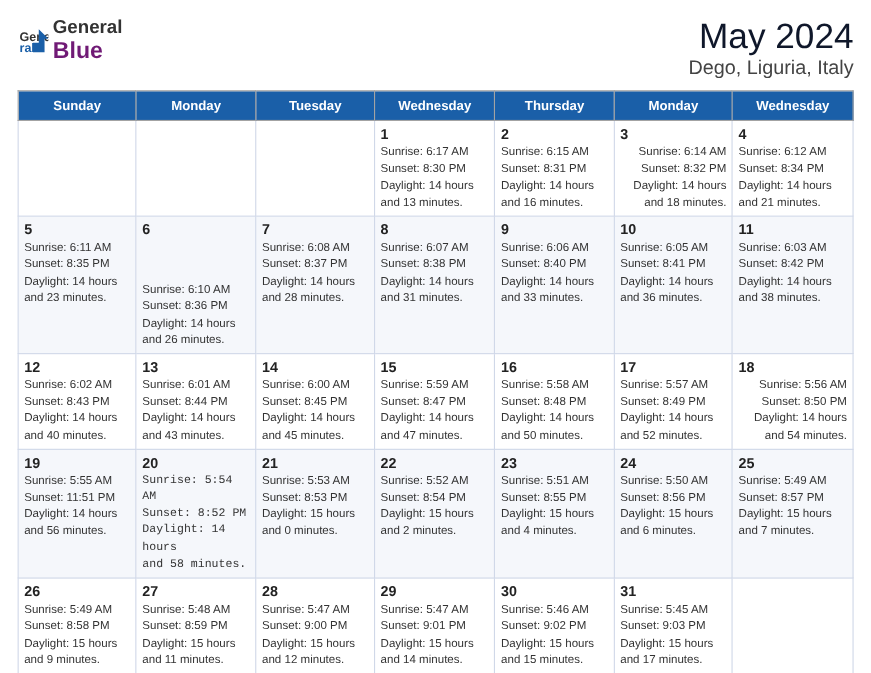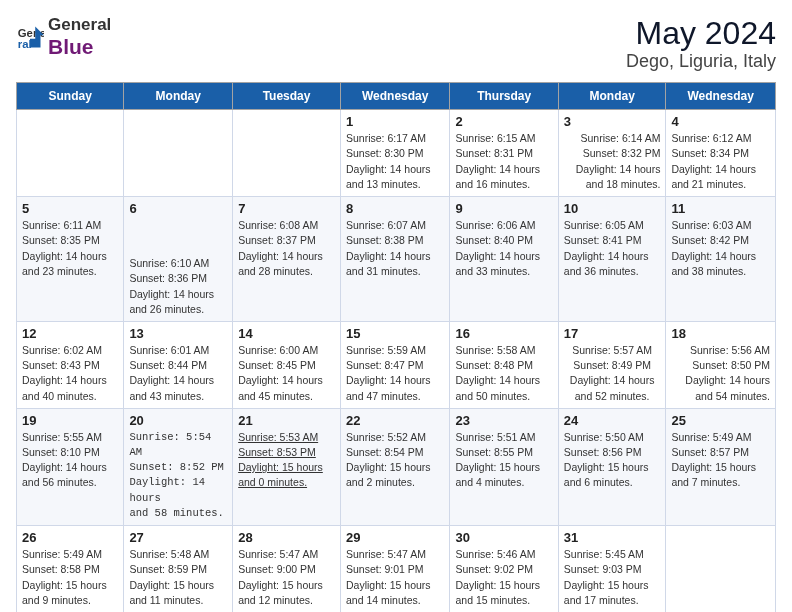--- a/index.html
+++ b/index.html
@@ -229,51 +229,51 @@
         </td>
         <td>
           <span class="day-number">16</span>
           <div class="day-info" style="white-space: pre-line;">Sunrise: 5:58 AM
 Sunset: 8:48 PM
 Daylight: 14 hours
 and 50 minutes.</div>
         </td>
         <td>
           <span class="day-number">17</span>
-          <div class="day-info" style="white-space: pre-line; text-align: center;">Sunrise: 5:57 AM
+          <div class="day-info" style="white-space: pre-line;">Sunrise: 5:57 AM
 Sunset: 8:49 PM
 Daylight: 14 hours
 and 52 minutes.</div>
         </td>
         <td>
           <span class="day-number">18</span>
           <div class="day-info" style="white-space: pre-line; text-align: right;">Sunrise: 5:56 AM
 Sunset: 8:50 PM
 Daylight: 14 hours
 and 54 minutes.</div>
         </td>
       </tr>
       <tr>
         <td>
           <span class="day-number">19</span>
           <div class="day-info" style="white-space: pre-line;">Sunrise: 5:55 AM
-Sunset: 8:10 PM
+Sunset: 11:51 PM
 Daylight: 14 hours
 and 56 minutes.</div>
         </td>
         <td>
           <span class="day-number">20</span>
           <div class="day-info" style="white-space: pre-line; font-family: Liberation Mono, monospace;">Sunrise: 5:54 AM
 Sunset: 8:52 PM
 Daylight: 14 hours
 and 58 minutes.</div>
         </td>
         <td>
           <span class="day-number">21</span>
-          <div class="day-info" style="white-space: pre-line; text-decoration: underline;">Sunrise: 5:53 AM
+          <div class="day-info" style="white-space: pre-line;">Sunrise: 5:53 AM
 Sunset: 8:53 PM
 Daylight: 15 hours
 and 0 minutes.</div>
         </td>
         <td>
           <span class="day-number">22</span>
           <div class="day-info" style="white-space: pre-line;">Sunrise: 5:52 AM
 Sunset: 8:54 PM
 Daylight: 15 hours
 and 2 minutes.</div>

